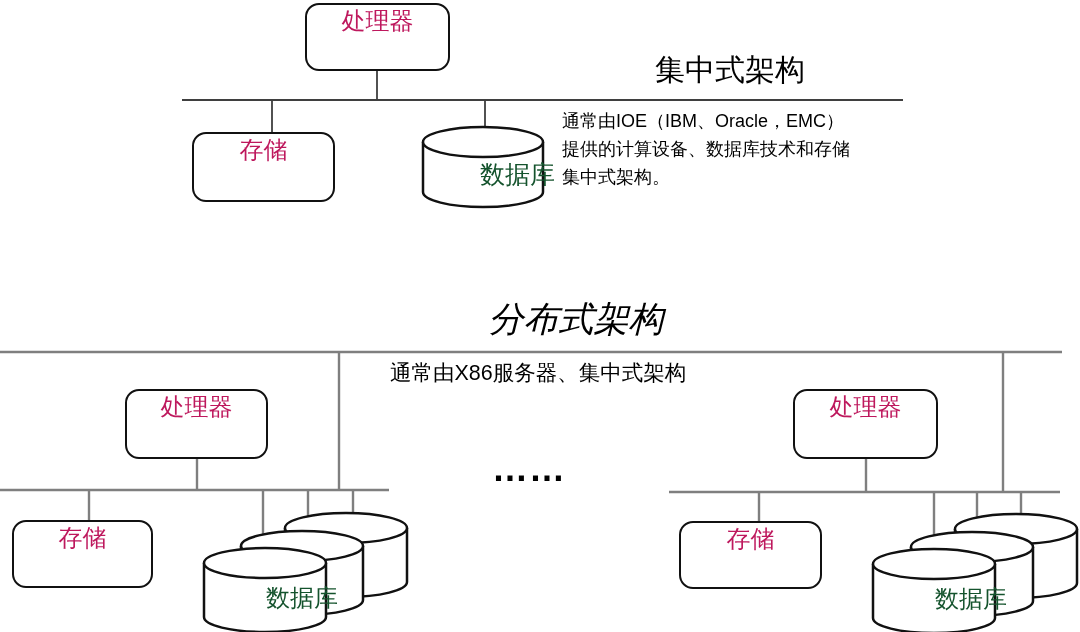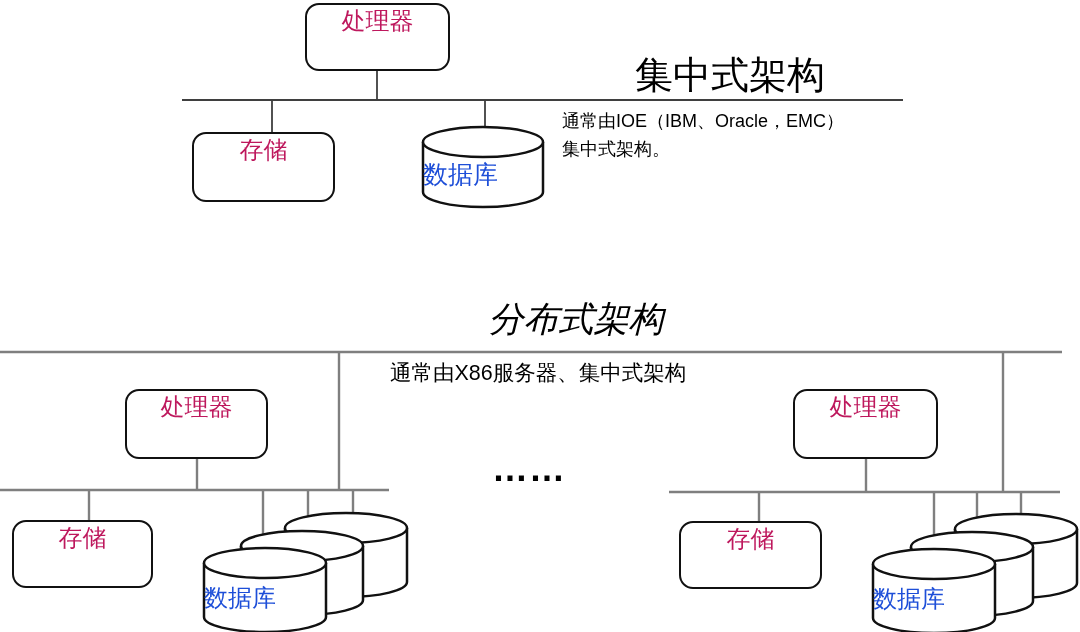--- a/index.html
+++ b/index.html
@@ -28,28 +28,29 @@
     background: #ffffff;
     display: flex;
     align-items: flex-start;
     justify-content: center;
     font-size: 24px;
     color: #be185d;
     box-sizing: border-box;
   }
   .cyl-label {
     position: absolute;
-    text-align: left;
+    text-align: right;
     font-size: 24px;
-    color: #1d4ed8;
+    color: #14532d;
+    padding-left: 12px;
   }
   .section-title {
     position: absolute;
     text-align: center;
-    font-size: 38px;
+    font-size: 30px;
     color: #000000;
     white-space: nowrap;
   }
   .desc {
     position: absolute;
     font-size: 18px;
     line-height: 28px;
     color: #000000;
     white-space: nowrap;
   }
@@ -126,20 +127,21 @@
   <div class="node-box" style="left:192px; top:132px; width:143px; height:70px;">
     <span>存储</span>
   </div>
 
   <div class="cyl-label" style="left:423px; top:158px; width:120px; font-size:25px;">数据库</div>
 
   <div class="section-title" style="left:585px; top:50px; width:290px;">集中式架构</div>
 
   <div class="desc" style="left:562px; top:107px;">
     <div>通常由IOE（IBM、Oracle，EMC）</div>
+    <div>提供的计算设备、数据库技术和存储</div>
     <div>集中式架构。</div>
   </div>
 
   <div class="section-title" style="left:436px; top:296px; width:280px; font-size:35px;font-style:italic;">分布式架构</div>
 
   <div class="desc" style="left:390px; top:358px; font-size:21.5px; line-height:30px;">
     <div>通常由X86服务器、集中式架构</div>
   </div>
 
   <div class="node-box" style="left:125px; top:389px; width:143px; height:70px;">

